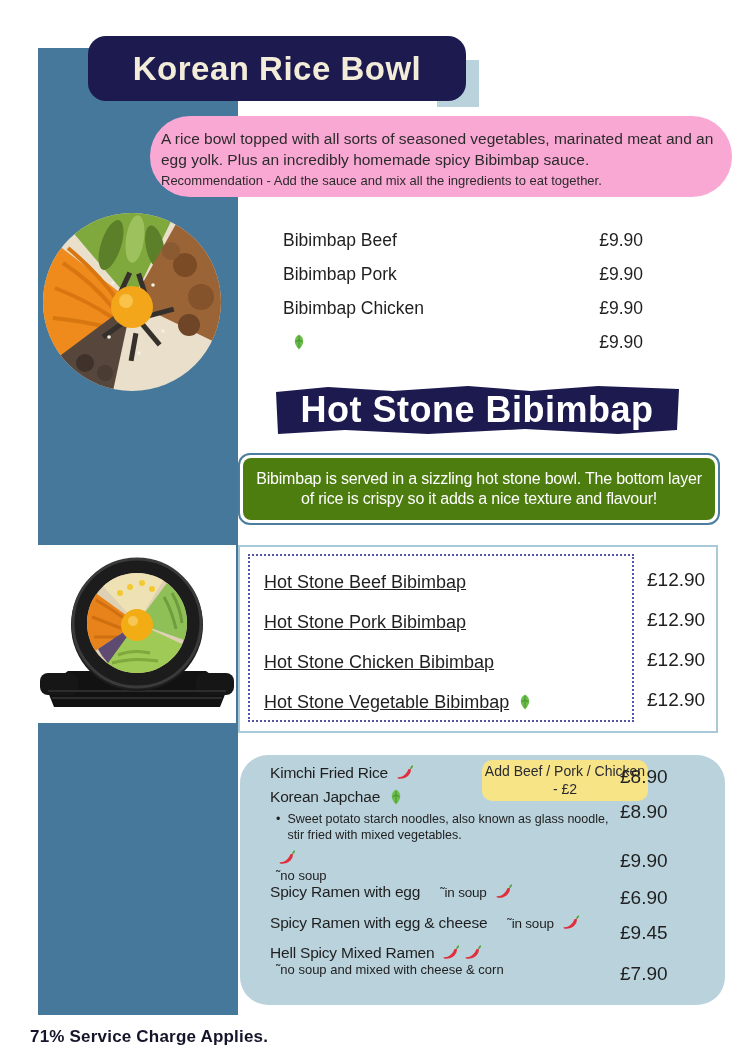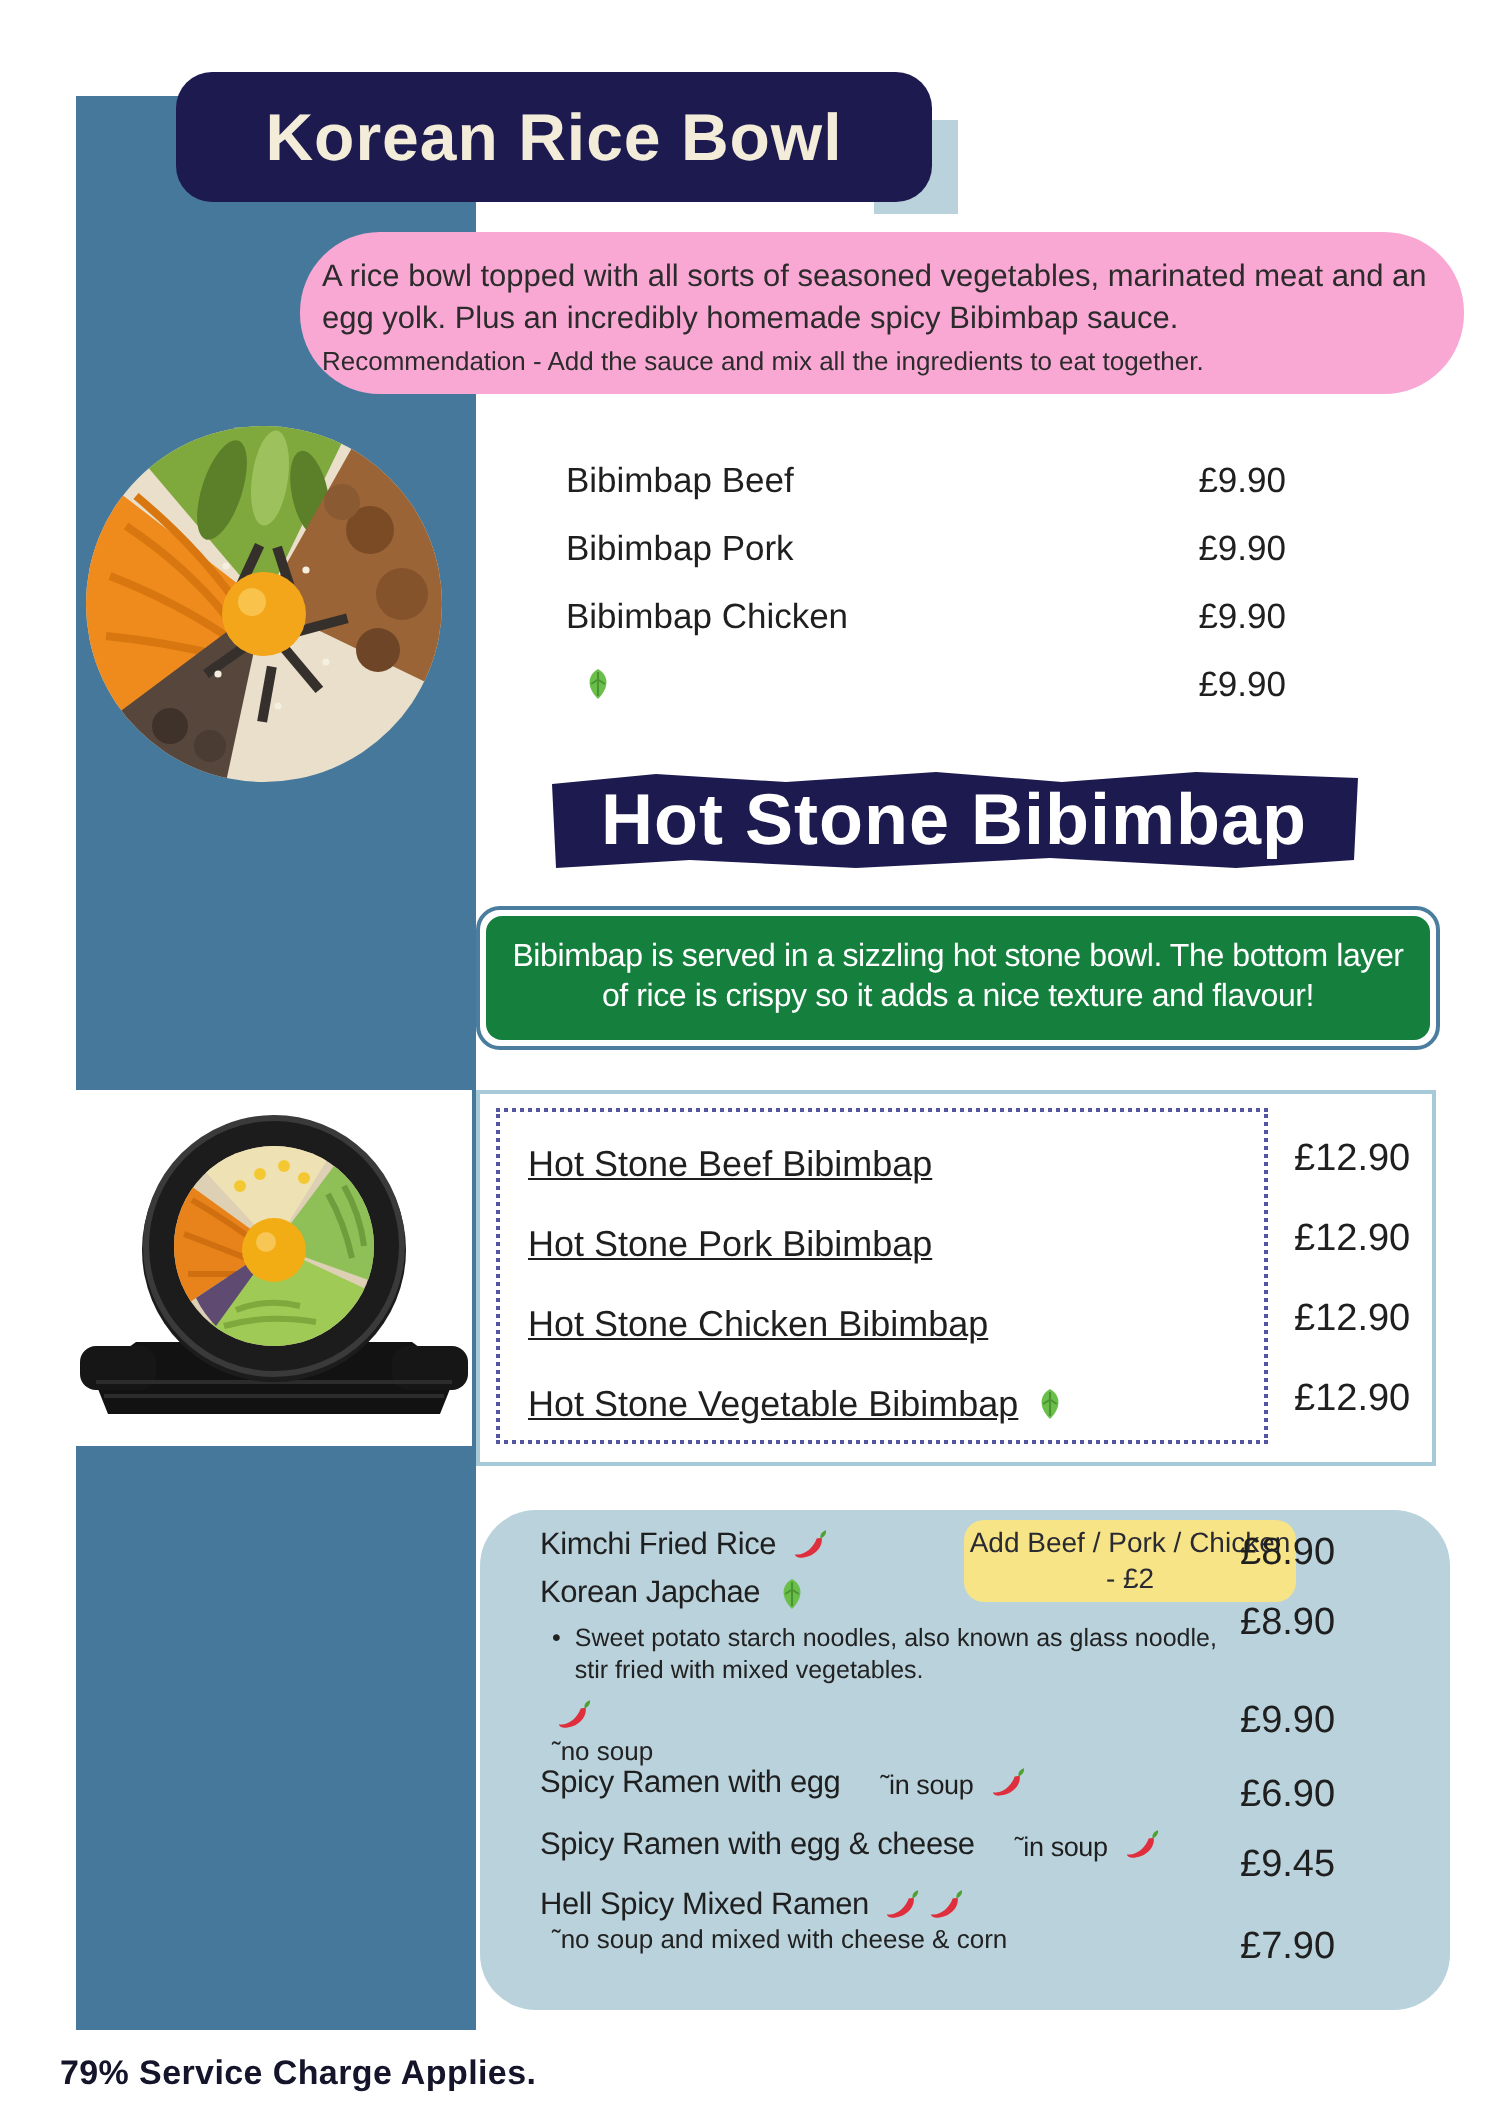--- a/index.html
+++ b/index.html
@@ -25,21 +25,21 @@
   .list1 .nm{font-size:17.5px;display:flex;align-items:center;}
   .list1 .pr{font-size:17.5px;}
 
   .banner{position:absolute;left:273px;top:383px;width:408px;height:54px;}
   .banner svg{position:absolute;left:0;top:0;}
   .banner .t{position:absolute;left:0;top:0;width:100%;height:100%;display:flex;align-items:center;
              justify-content:center;color:#ffffff;font-size:36px;font-weight:bold;letter-spacing:.5px;}
 
   .hs-desc{position:absolute;left:238px;top:453px;width:482px;height:72px;border:2px solid #4b7e9e;
            border-radius:12px;box-sizing:border-box;padding:3px;background:#ffffff;}
-  .hs-desc .in{width:100%;height:100%;background:#15803d;border-radius:8px;box-sizing:border-box;
+  .hs-desc .in{width:100%;height:100%;background:#4d7c0f;border-radius:8px;box-sizing:border-box;
                display:flex;align-items:center;justify-content:center;}
   .hs-desc .t{color:#ffffff;font-size:16px;line-height:1.25;text-align:center;letter-spacing:-0.2px;
               padding:0 6px;}
 
   .hs-photo{position:absolute;left:38px;top:545px;width:198px;height:178px;background:#ffffff;}
 
   .hs-box{position:absolute;left:238px;top:545px;width:480px;height:188px;background:#ffffff;
           border:2px solid #a7c9d8;box-sizing:border-box;}
   .hs-dotted{position:absolute;left:8px;top:7px;width:386px;height:168px;border:2px dotted #5555a5;
              box-sizing:border-box;padding:6px 0 0 14px;}
@@ -288,15 +288,15 @@
       </svg>
       <svg class="icon" style="margin-left:2px;" width="20" height="20" viewBox="0 0 24 24">
         <path d="M19 7 C20 13 14 19 6 19 C4 19 3 18 3 17 C8 18 14 13.5 16 7.5 Z" fill="#e02f3c"></path>
         <path d="M18.4 7.4 C17.8 5.2 19.4 3.2 21.6 2.6 C21.9 4.8 20.4 6.9 18.6 7.3 Z" fill="#4da12f"></path>
       </svg>
     </div>
     <div class="note" style="top:207px;">˜no soup and mixed with cheese &amp; corn</div>
     <div class="pr" style="top:208px;">£7.90</div>
   </div>
 
-  <div class="footer">79% Service Charge Applies.</div>
+  <div class="footer">71% Service Charge Applies.</div>
 
 </div>
 
 </body></html>

